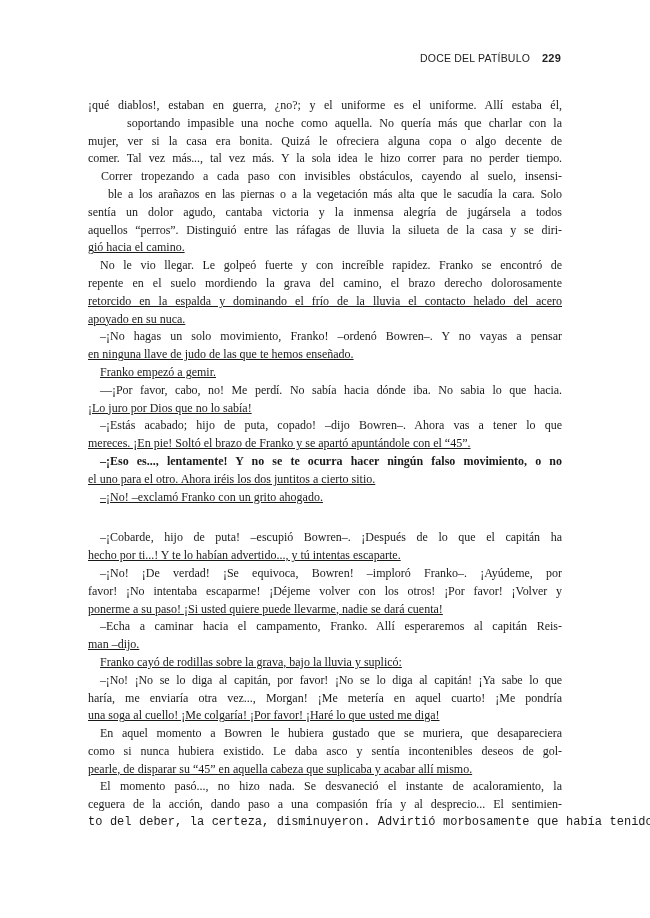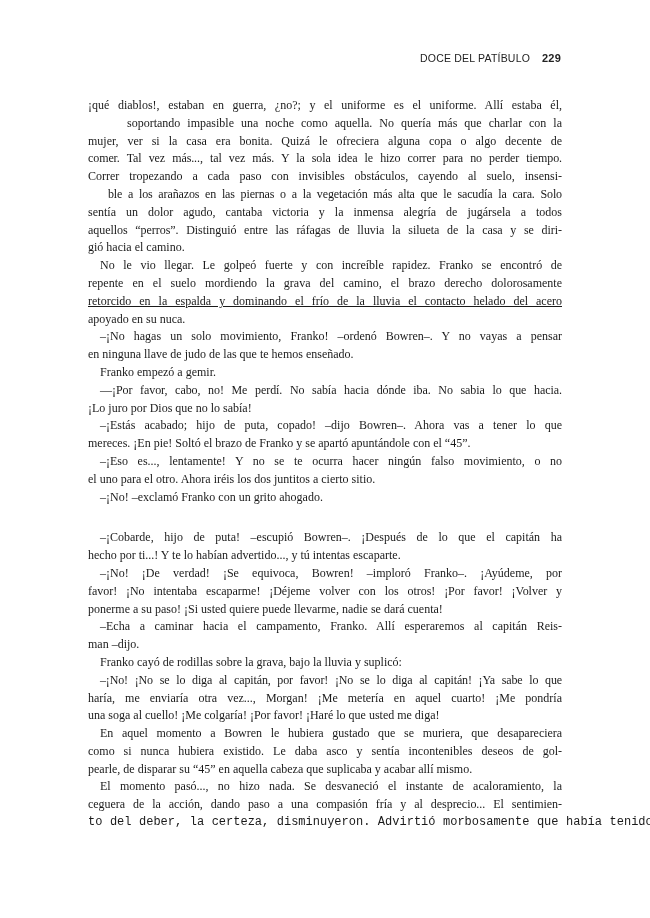--- a/index.html
+++ b/index.html
@@ -12,53 +12,53 @@
     display: flex; align-items: baseline; gap: 12px;
   }
   .running-head .title { font-weight: normal; }
   .running-head .pageno { font-weight: bold; font-size: 11px; }
   .body-text {
     position: absolute; left: 88px; top: 97px; width: 474px;
     font-family: "Liberation Serif", "DejaVu Serif", serif;
     font-size: 12px; line-height: 17.8px; color: #1a1a1a;
   }
   .line { display: block; white-space: nowrap; text-align: justify; text-align-last: justify; height: 17.8px; overflow: visible; }
-  .line.last { text-align-last: left; }
+  .line.last { text-align-last: left; text-decoration: underline; }
   .line.indent { padding-left: 12px; }
 </style>
 </head>
 <body>
 
 <div class="page">
   <div class="running-head">
     <span class="title">DOCE DEL PATÍBULO</span>
     <span class="pageno">229</span>
   </div>
   <div class="body-text" id="body-text">
       <span class="line" style="word-spacing: 0.647321px; text-align: left;">¡qué diablos!, estaban en guerra, ¿no?; y el uniforme es el uniforme. Allí estaba él,</span>
       <span class="line" style="word-spacing: 1.63542px; text-align: left; margin-left: 39px;">soportando impasible una noche como aquella. No quería más que charlar con la</span>
       <span class="line" style="word-spacing: 1.45521px; text-align: left;">mujer, ver si la casa era bonita. Quizá le ofreciera alguna copa o algo decente de</span>
       <span class="line" style="letter-spacing: -0.0930398px;">comer. Tal vez más..., tal vez más. Y la sola idea le hizo correr para no perder tiempo.</span>
-      <span class="line" style="word-spacing: 0.572443px; text-align: left;">Correr tropezando a cada paso con invisibles obstáculos, cayendo al suelo, insensi-</span>
+      <span class="line" style="word-spacing: 0.572443px; text-align: left; margin-left: 13px;">Correr tropezando a cada paso con invisibles obstáculos, cayendo al suelo, insensi-</span>
       <span class="line" style="letter-spacing: -0.130794px; padding-left: 20px;">ble a los arañazos en las piernas o a la vegetación más alta que le sacudía la cara. Solo</span>
       <span class="line" style="word-spacing: 1.84135px; text-align: left;">sentía un dolor agudo, cantaba victoria y la inmensa alegría de jugársela a todos</span>
       <span class="line" style="letter-spacing: -0.0470486px;">aquellos “perros”. Distinguió entre las ráfagas de lluvia la silueta de la casa y se diri-</span>
       <span class="line last">gió hacia el camino.</span>
       <span class="line indent" style="word-spacing: 0.741071px; text-align: left;">No le vio llegar. Le golpeó fuerte y con increíble rapidez. Franko se encontró de</span>
       <span class="line" style="word-spacing: 0.268229px; text-align: left;">repente en el suelo mordiendo la grava del camino, el brazo derecho dolorosamente</span>
       <span class="line" style="word-spacing: 0.31875px; text-align: left; text-decoration: underline;">retorcido en la espalda y dominando el frío de la lluvia el contacto helado del acero</span>
       <span class="line last">apoyado en su nuca.</span>
       <span class="line indent" style="word-spacing: 0.423177px; text-align: left;">–¡No hagas un solo movimiento, Franko! –ordenó Bowren–. Y no vayas a pensar</span>
       <span class="line last">en ninguna llave de judo de las que te hemos enseñado.</span>
       <span class="line indent last">Franko empezó a gemir.</span>
       <span class="line indent" style="letter-spacing: -0.048804px;">—¡Por favor, cabo, no! Me perdí. No sabía hacia dónde iba. No sabia lo que hacia.</span>
       <span class="line last">¡Lo juro por Dios que no lo sabía!</span>
       <span class="line indent" style="word-spacing: 1.00601px; text-align: left;">–¡Estás acabado; hijo de puta, copado! –dijo Bowren–. Ahora vas a tener lo que</span>
       <span class="line last">mereces. ¡En pie! Soltó el brazo de Franko y se apartó apuntándole con el “45”.</span>
-      <span class="line indent" style="word-spacing: 1.53846px; text-align: left;">–¡Eso es..., lentamente! Y no se te ocurra hacer ningún falso movimiento, o no</span>
+      <span class="line indent" style="word-spacing: 1.53846px; text-align: left; font-weight: bold;">–¡Eso es..., lentamente! Y no se te ocurra hacer ningún falso movimiento, o no</span>
       <span class="line last">el uno para el otro. Ahora iréis los dos juntitos a cierto sitio.</span>
       <span class="line indent last">–¡No! –exclamó Franko con un grito ahogado.</span>
       <span class="line indent" style="word-spacing: 2.16667px; text-align: left; margin-top: 23px;">–¡Cobarde, hijo de puta! –escupió Bowren–. ¡Después de lo que el capitán ha</span>
       <span class="line last">hecho por ti...! Y te lo habían advertido..., y tú intentas escaparte.</span>
       <span class="line indent" style="word-spacing: 3.03125px; text-align: left;">–¡No! ¡De verdad! ¡Se equivoca, Bowren! –imploró Franko–. ¡Ayúdeme, por</span>
       <span class="line" style="letter-spacing: -0.028991px;">favor! ¡No intentaba escaparme! ¡Déjeme volver con los otros! ¡Por favor! ¡Volver y</span>
       <span class="line last">ponerme a su paso! ¡Si usted quiere puede llevarme, nadie se dará cuenta!</span>
       <span class="line indent" style="word-spacing: 0.482955px; text-align: left;">–Echa a caminar hacia el campamento, Franko. Allí esperaremos al capitán Reis-</span>
       <span class="line last">man –dijo.</span>
       <span class="line indent last">Franko cayó de rodillas sobre la grava, bajo la lluvia y suplicó:</span>

